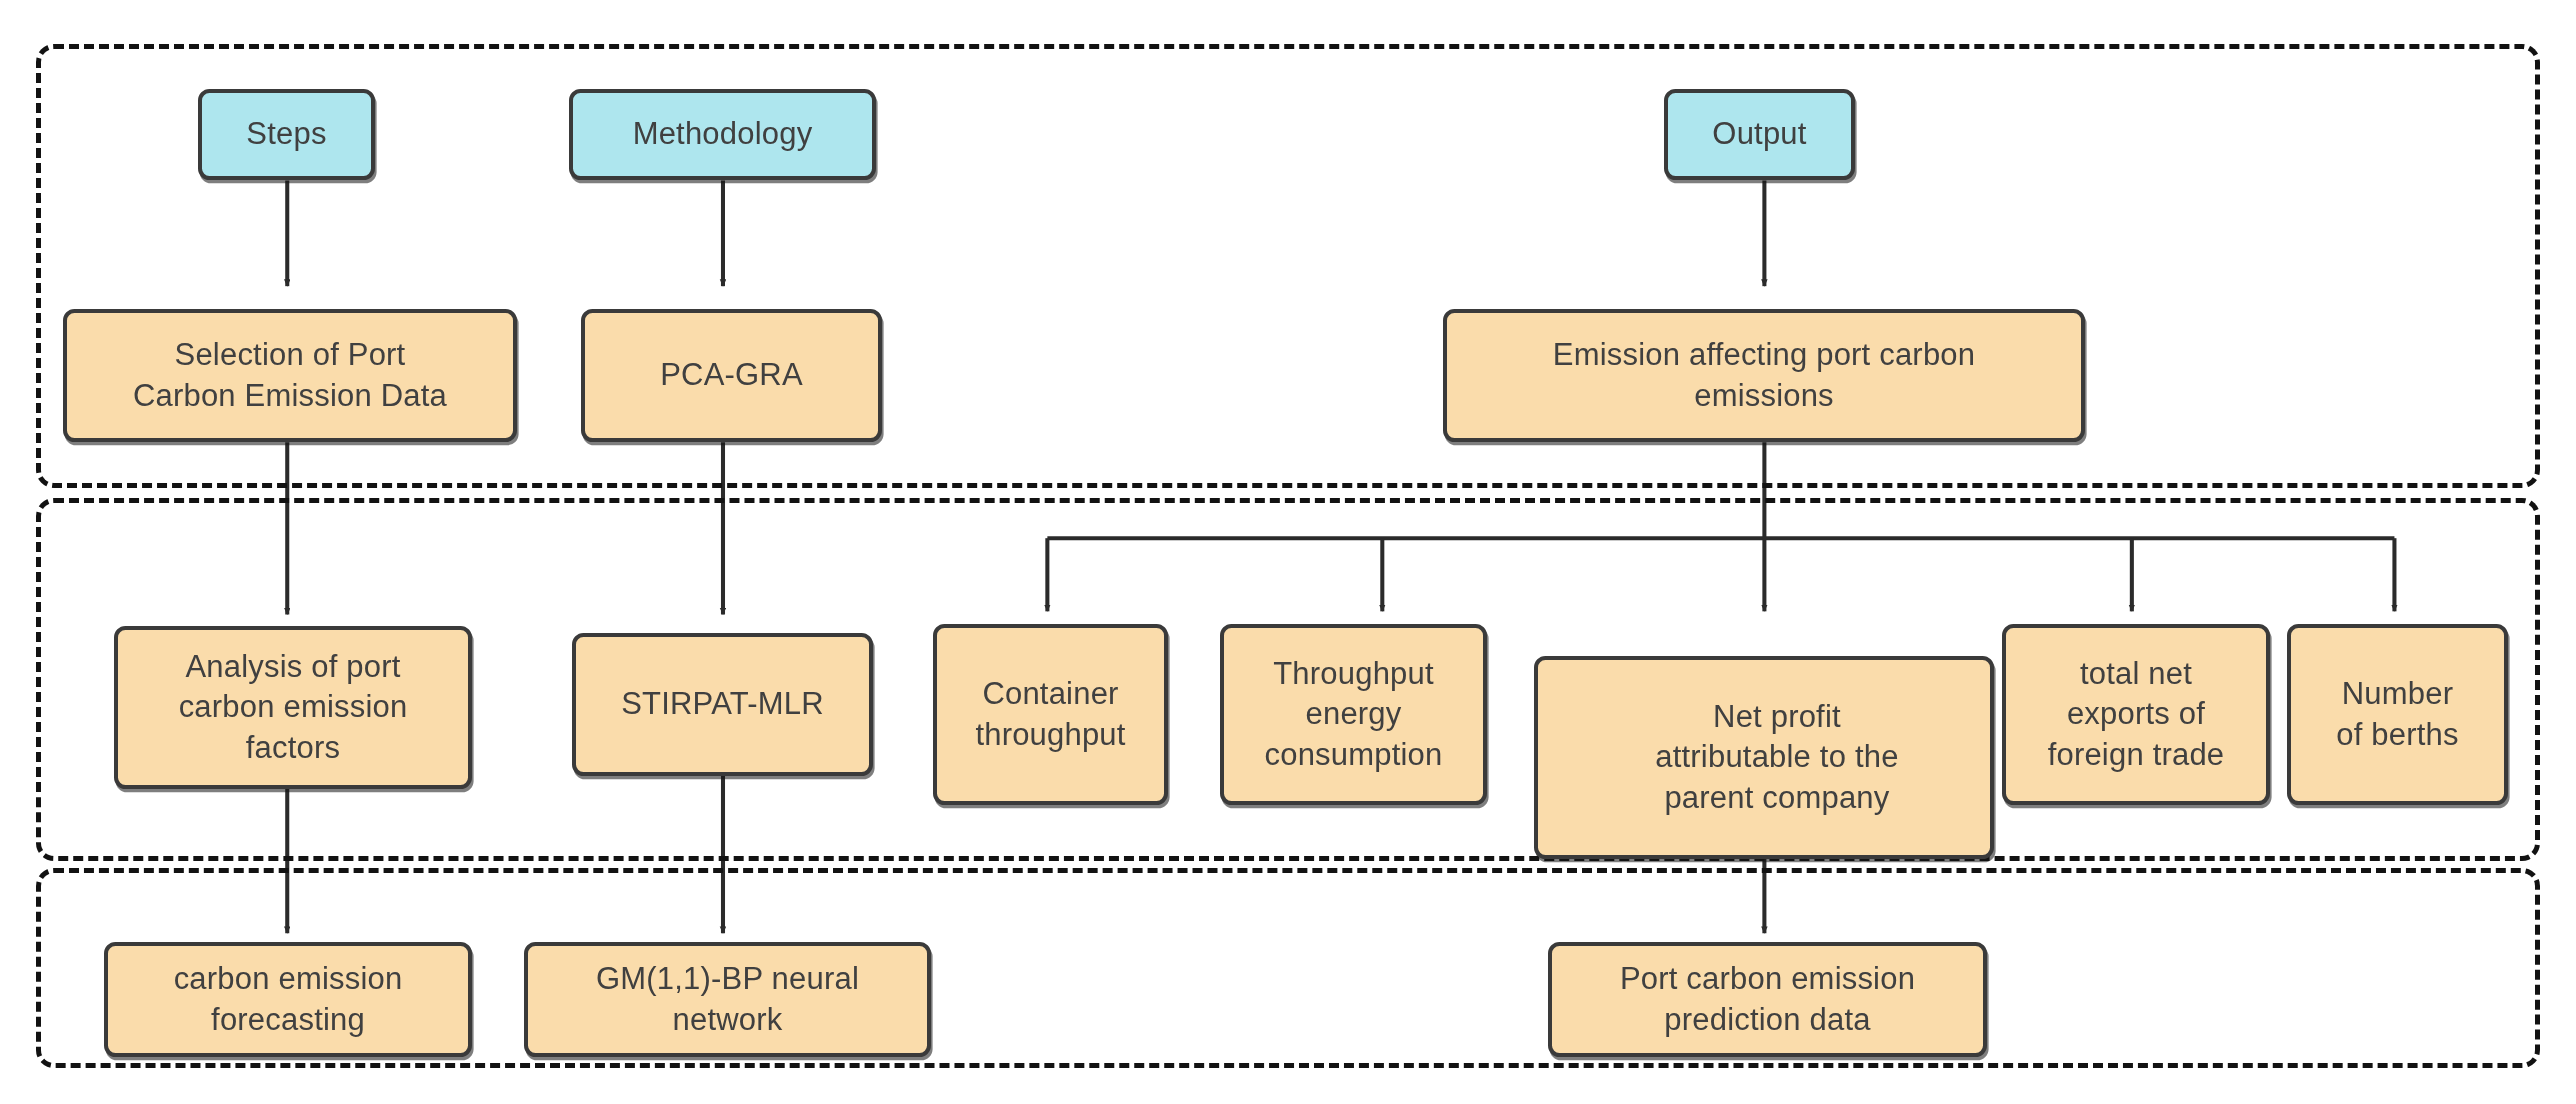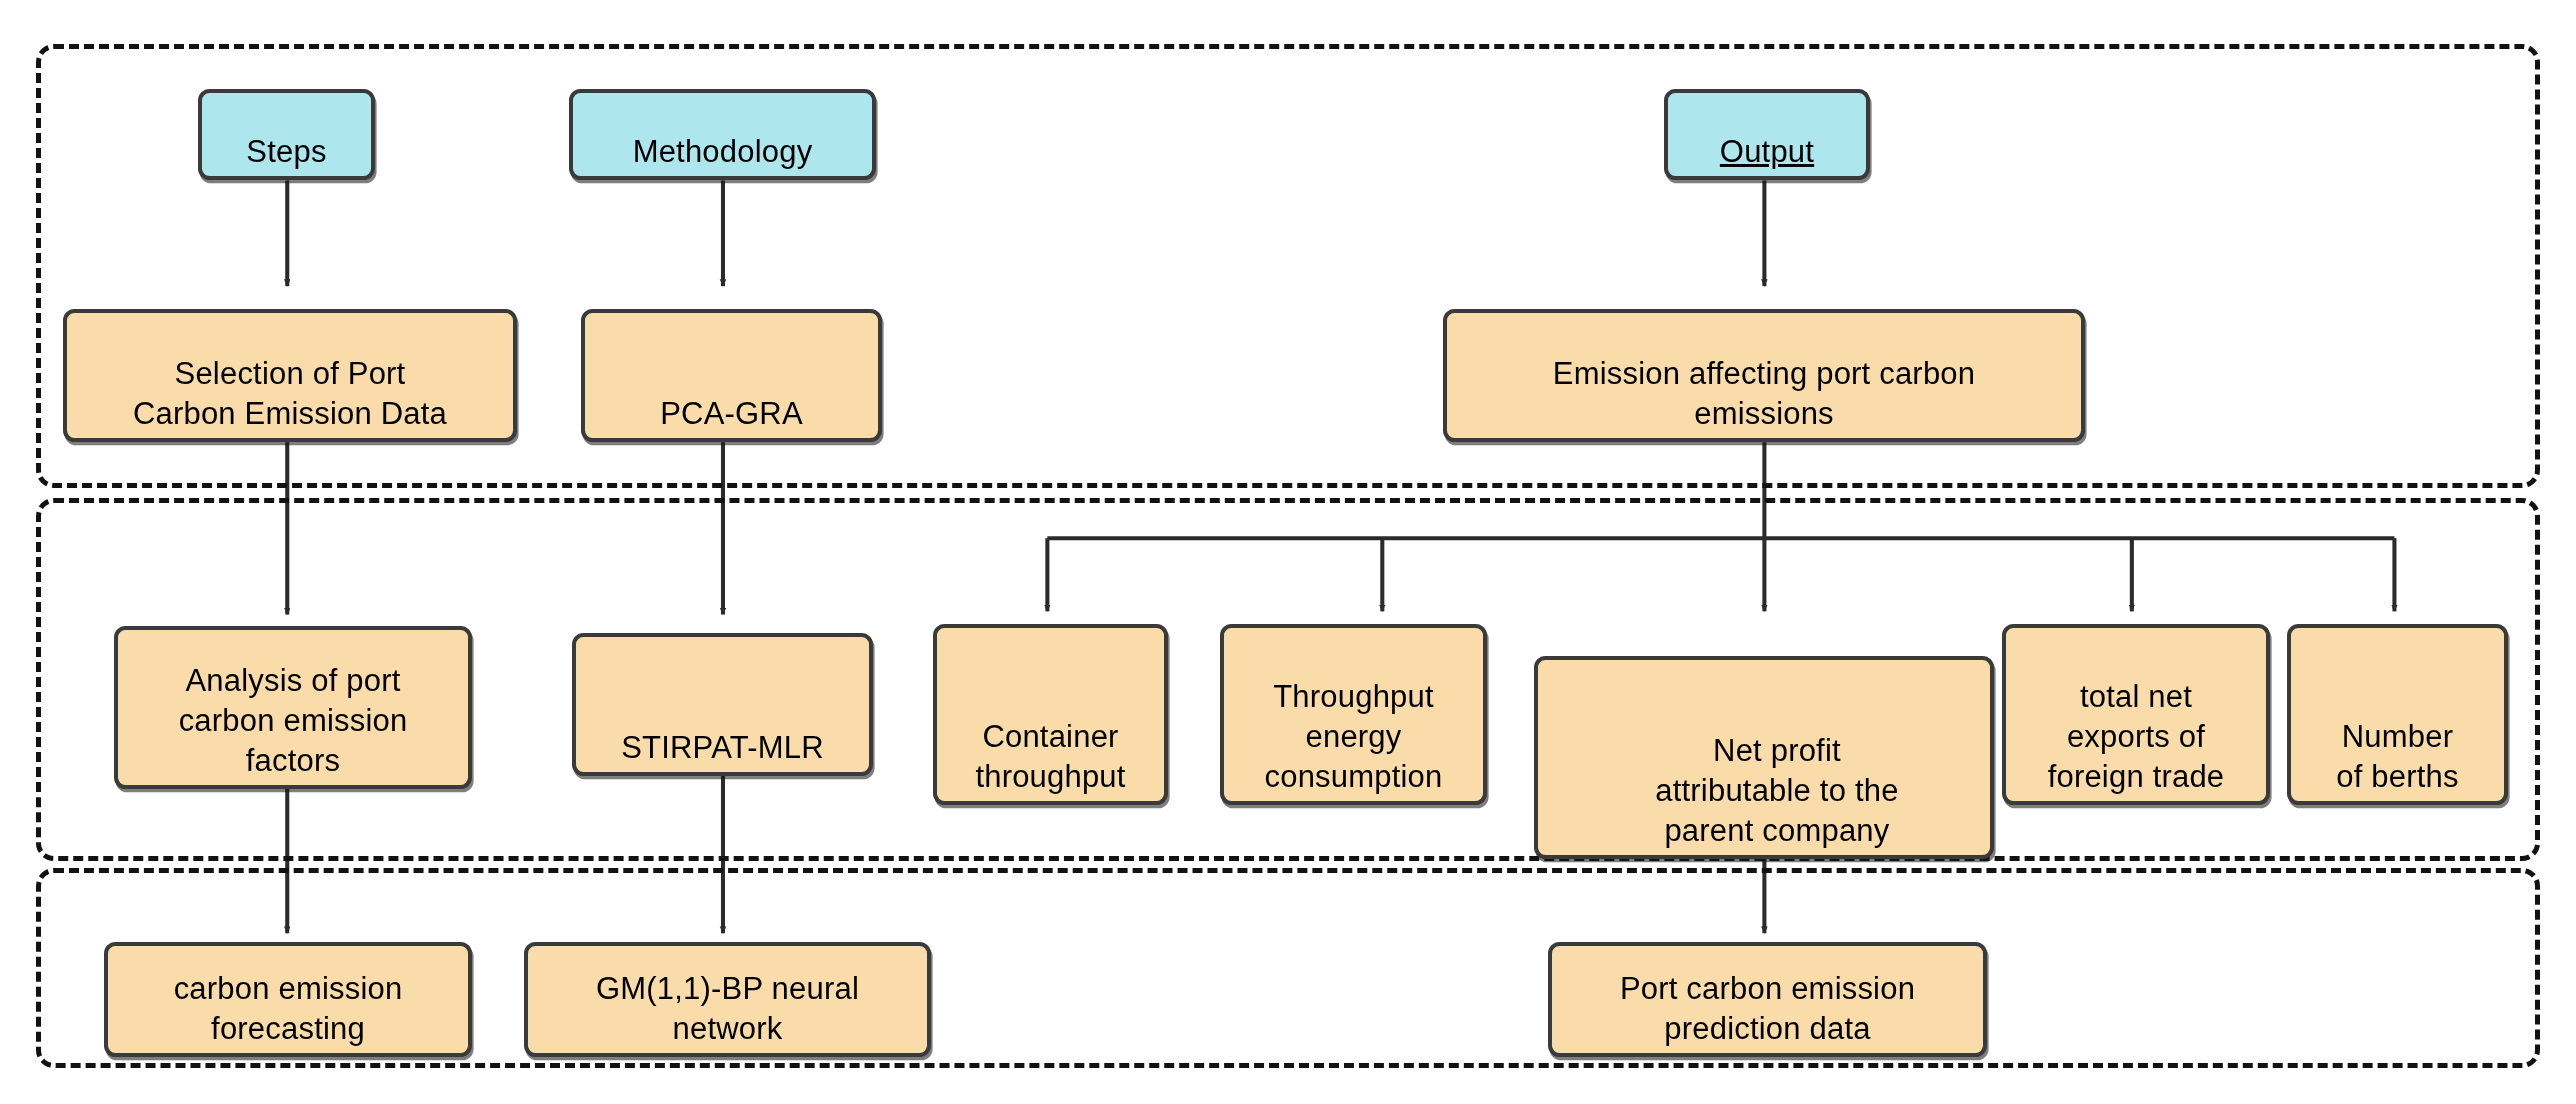--- a/index.html
+++ b/index.html
@@ -29,24 +29,24 @@
     border-radius: 18px;
     box-sizing: border-box;
     background: transparent;
   }
   .node {
     position: absolute;
     box-sizing: border-box;
     border: 4.1px solid #3a3a3a;
     border-radius: 11.4px;
     display: flex;
-    align-items: flex-end;
+    align-items: center;
     justify-content: center;
     text-align: center;
-    color: #000000;
+    color: #404040;
     font-size: 31px;
     line-height: 1.3;
     letter-spacing: 0.2px;
     padding: 3.3px 8.1px;
     box-shadow: 1.6px 3.3px 0 rgba(20,20,20,0.55);
   }
   .node.blue {
     background: #aee6ee;
   }
   .node.orange {
@@ -99,21 +99,21 @@
   <div class="panel" style="left:36px; top:44px; width:2504px; height:444px;"></div>
   <div class="panel" style="left:36px; top:498px; width:2504px; height:363px;"></div>
   <div class="panel" style="left:36px; top:868px; width:2504px; height:200px;"></div>
 
   <div class="node blue" style="left:198px; top:89px; width:177px; height:91px;">
     <span class="node-label">Steps</span>
   </div>
   <div class="node blue" style="left:569px; top:89px; width:307px; height:91px;">
     <span class="node-label">Methodology</span>
   </div>
-  <div class="node blue" style="left:1664px; top:89px; width:206px; height:91px;text-decoration:underline;">
+  <div class="node blue" style="left:1664px; top:89px; width:191px; height:91px;">
     <span class="node-label">Output</span>
   </div>
 
   <div class="node orange" style="left:63px; top:309px; width:454px; height:133px;">
     <span class="node-label">Selection of Port
 Carbon Emission Data</span>
   </div>
   <div class="node orange" style="left:572px; top:309px; width:301px; height:133px;margin-left:9px;">
     <span class="node-label">PCA-GRA</span>
   </div>

